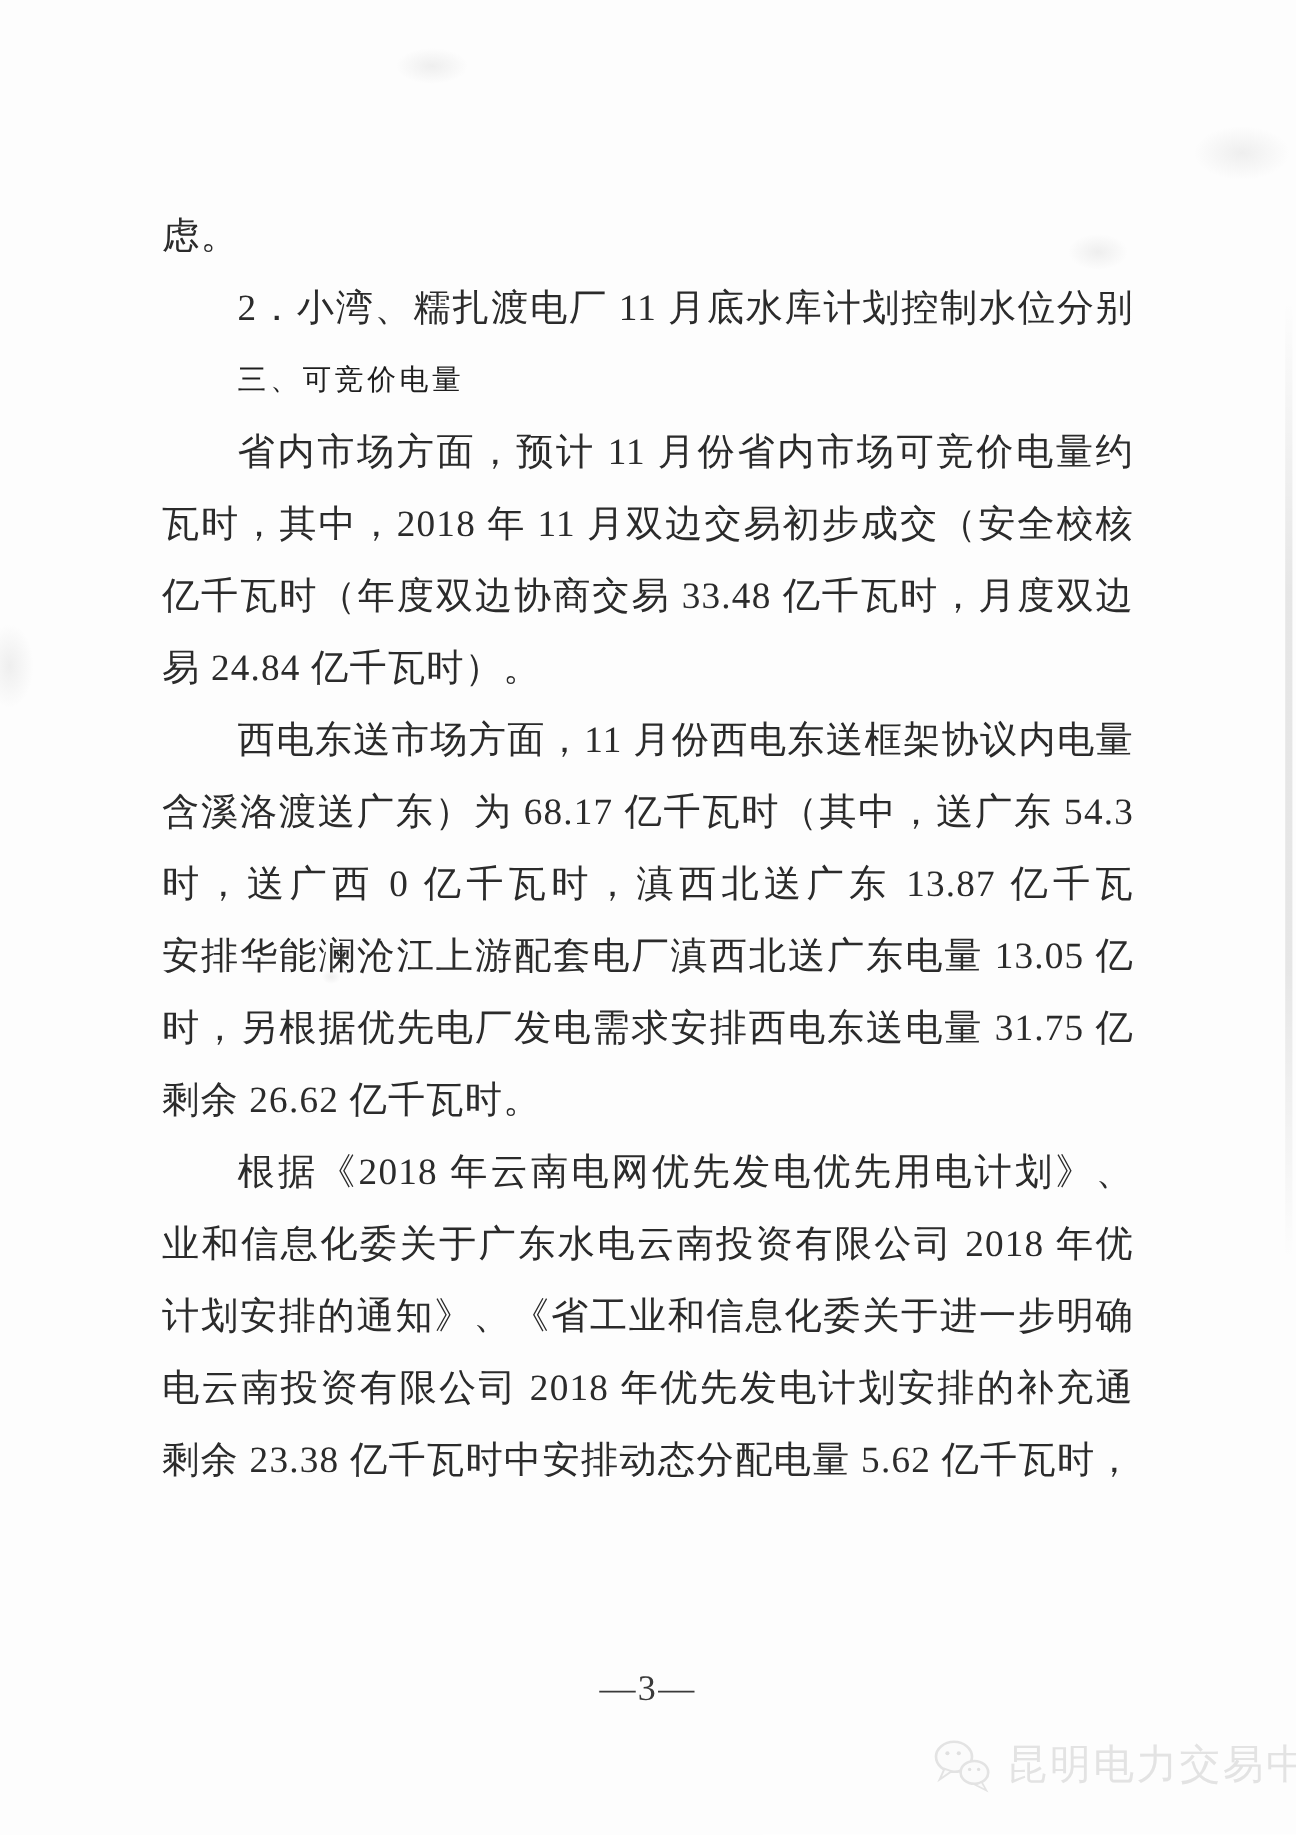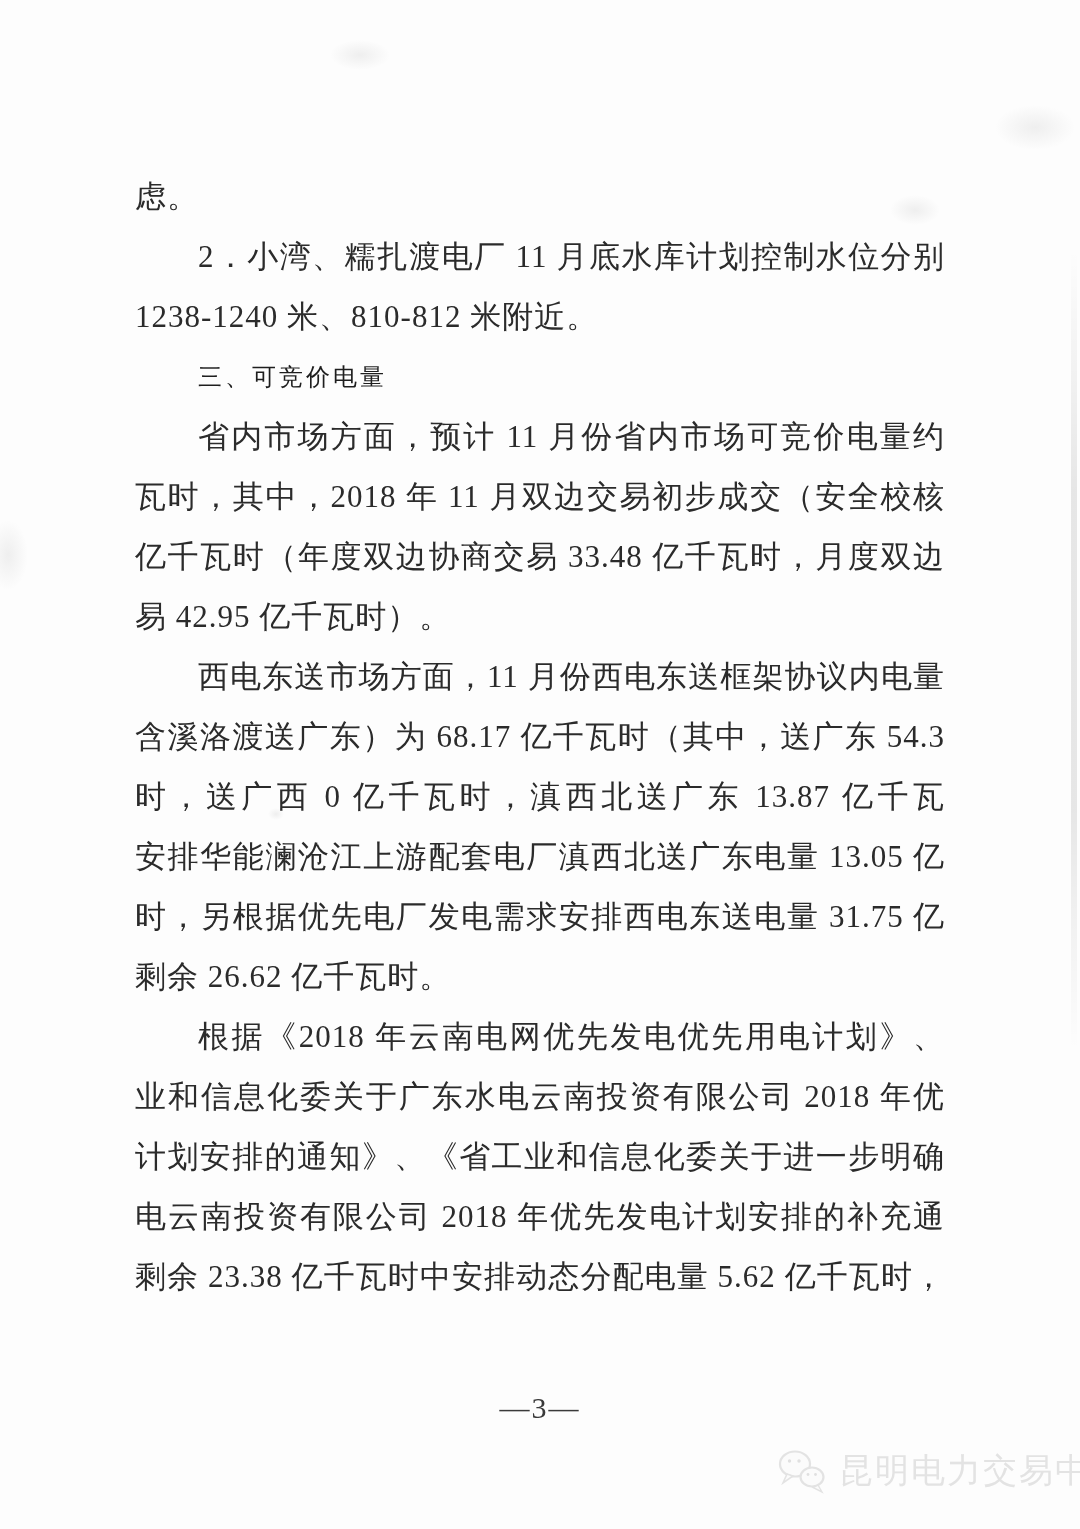--- a/index.html
+++ b/index.html
@@ -92,26 +92,25 @@
   <div class="smudge" style="left:995px; top:105px; width:80px; height:45px;"></div>
   <div class="smudge" style="left:890px; top:195px; width:50px; height:30px;"></div>
   <div class="smudge" style="left:-12px; top:520px; width:40px; height:70px;"></div>
   <div class="smudge" style="left:330px; top:40px; width:60px; height:30px;"></div>
   <div class="smudge" style="left:268px; top:808px; width:16px; height:12px;"></div>
   <div class="edge-shadow"></div>
 
   <div class="doc-body">
       <div class="line">虑。</div>
       <div class="line indent justify">2．小湾、糯扎渡电厂 11 月底水库计划控制水位分别为</div>
-      <div class="line">1238-1240 米、810-812 米附近。</div>
       <div class="line heading indent">三、可竞价电量</div>
       <div class="line indent justify">省内市场方面，预计 11 月份省内市场可竞价电量约 69 亿千</div>
       <div class="line justify">瓦时，其中，2018 年 11 月双边交易初步成交（安全校核前）58.32</div>
       <div class="line justify">亿千瓦时（年度双边协商交易 33.48 亿千瓦时，月度双边协商交</div>
-      <div class="line">易 42.95 亿千瓦时）。</div>
+      <div class="line">易 24.84 亿千瓦时）。</div>
       <div class="line indent justify">西电东送市场方面，11 月份西电东送框架协议内电量（不</div>
       <div class="line justify">含溪洛渡送广东）为 68.17 亿千瓦时（其中，送广东 54.3 亿千瓦</div>
       <div class="line justify">时，送广西 0 亿千瓦时，滇西北送广东 13.87 亿千瓦时）。其中</div>
       <div class="line justify">安排华能澜沧江上游配套电厂滇西北送广东电量 13.05 亿千瓦</div>
       <div class="line justify">时，另根据优先电厂发电需求安排西电东送电量 31.75 亿千瓦时，</div>
       <div class="line">剩余 26.62 亿千瓦时。</div>
       <div class="line indent justify">根据《2018 年云南电网优先发电优先用电计划》、《省工</div>
       <div class="line justify">业和信息化委关于广东水电云南投资有限公司 2018 年优先发电</div>
       <div class="line justify">计划安排的通知》、《省工业和信息化委关于进一步明确广东水</div>
       <div class="line justify">电云南投资有限公司 2018 年优先发电计划安排的补充通知》，</div>

